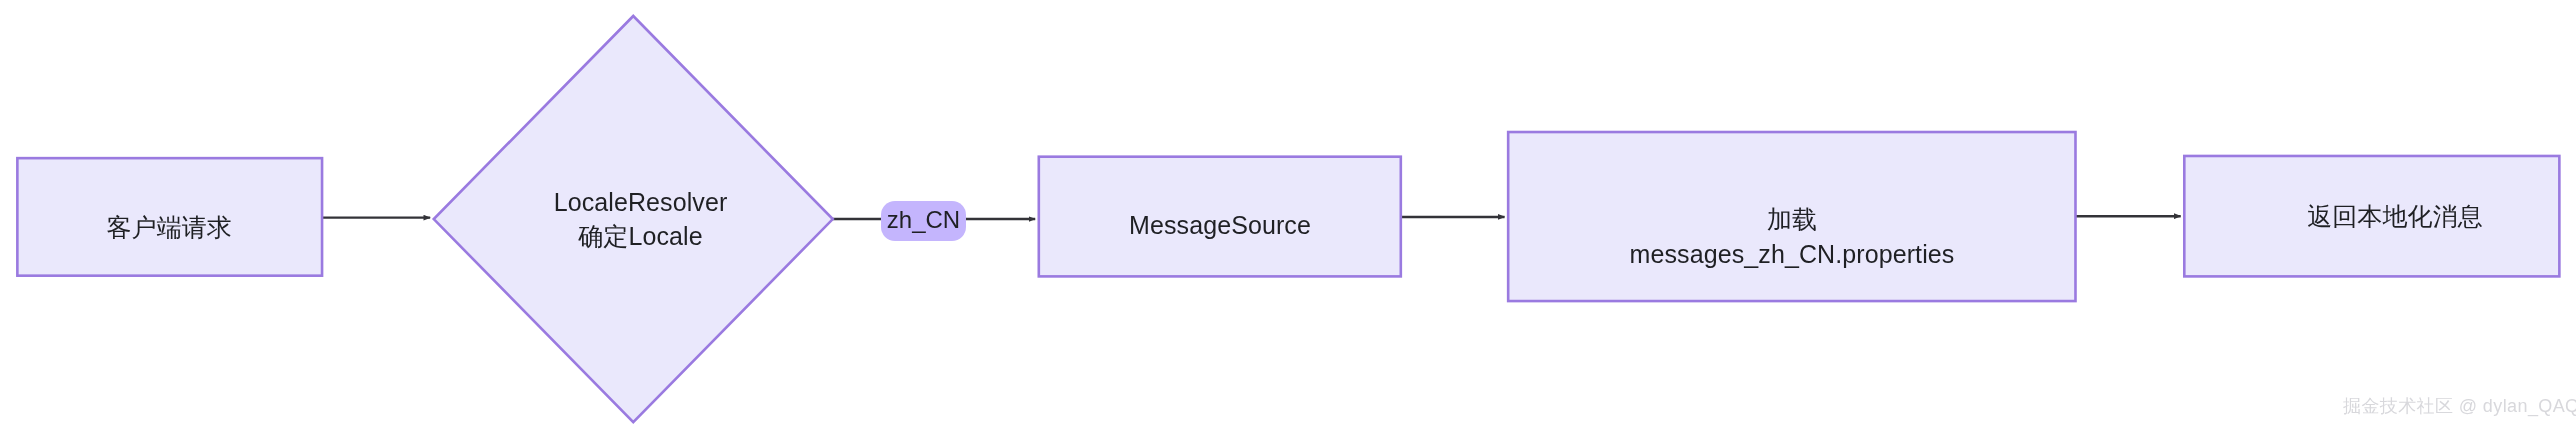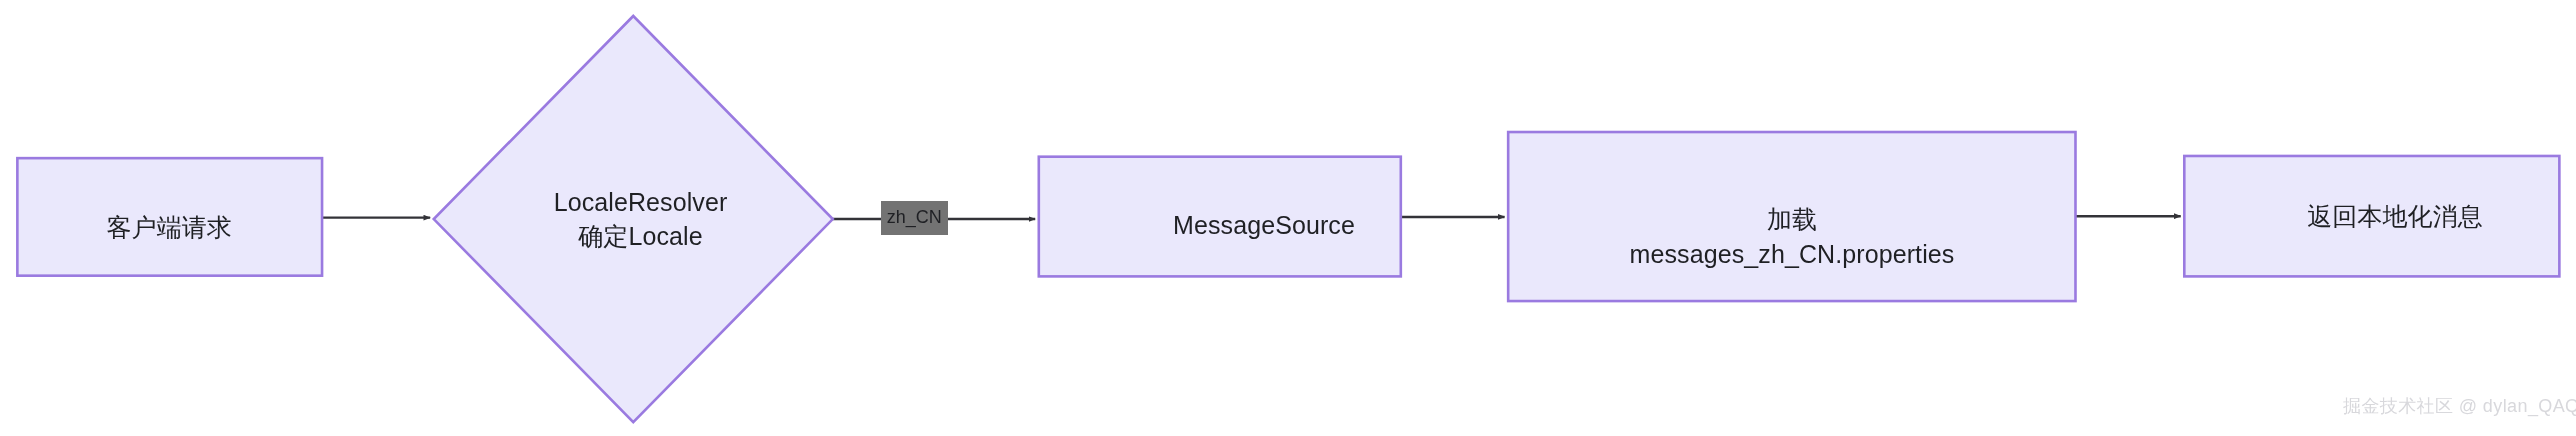--- a/index.html
+++ b/index.html
@@ -43,26 +43,27 @@
     white-space: nowrap;
     pointer-events: none;
   }
   .node-label .line { display: block; }
 
   .edge-label {
     position: absolute;
     display: flex;
     align-items: center;
     justify-content: center;
-    background: #737373;
+    background: #c4b5fd;
     color: #1f2024;
-    font-size: 18px;
+    font-size: 24px;
     line-height: 1;
     padding: 7.3px 5.8px 8.7px 5.8px;
     white-space: nowrap;
+    border-radius: 14px;
   }
 
   .watermark {
     position: absolute;
     color: #d8d8dc;
     font-size: 18px;
     letter-spacing: 0.4px;
     white-space: nowrap;
   }
 </style>
@@ -94,21 +95,21 @@
   </svg>
 
   <div id="labels-layer">
       <div class="node-label" style="left: 16.7px; top: 158px; width: 305px; height: 139px;">
         <span class="line">客户端请求</span>
       </div>
       <div class="node-label" style="left: 441px; top: 16px; width: 399px; height: 406px;">
         <span class="line">LocaleResolver</span>
         <span class="line">确定Locale</span>
       </div>
-      <div class="node-label" style="left: 1083px; top: 157px; width: 362px; height: 136px; border-radius: 12px;">
+      <div class="node-label" style="left: 1039px; top: 157px; width: 362px; height: 136px; border-radius: 12px;">
         <span class="line">MessageSource</span>
       </div>
       <div class="node-label" style="left: 1508px; top: 132px; width: 568px; height: 209px;">
         <span class="line">加载</span>
         <span class="line">messages_zh_CN.properties</span>
       </div>
       <div class="node-label" style="left: 2185px; top: 156px; width: 420px; height: 120px;">
         <span class="line">返回本地化消息</span>
       </div>
       <div class="edge-label" style="left: 881px; top: 201px;">zh_CN</div>

